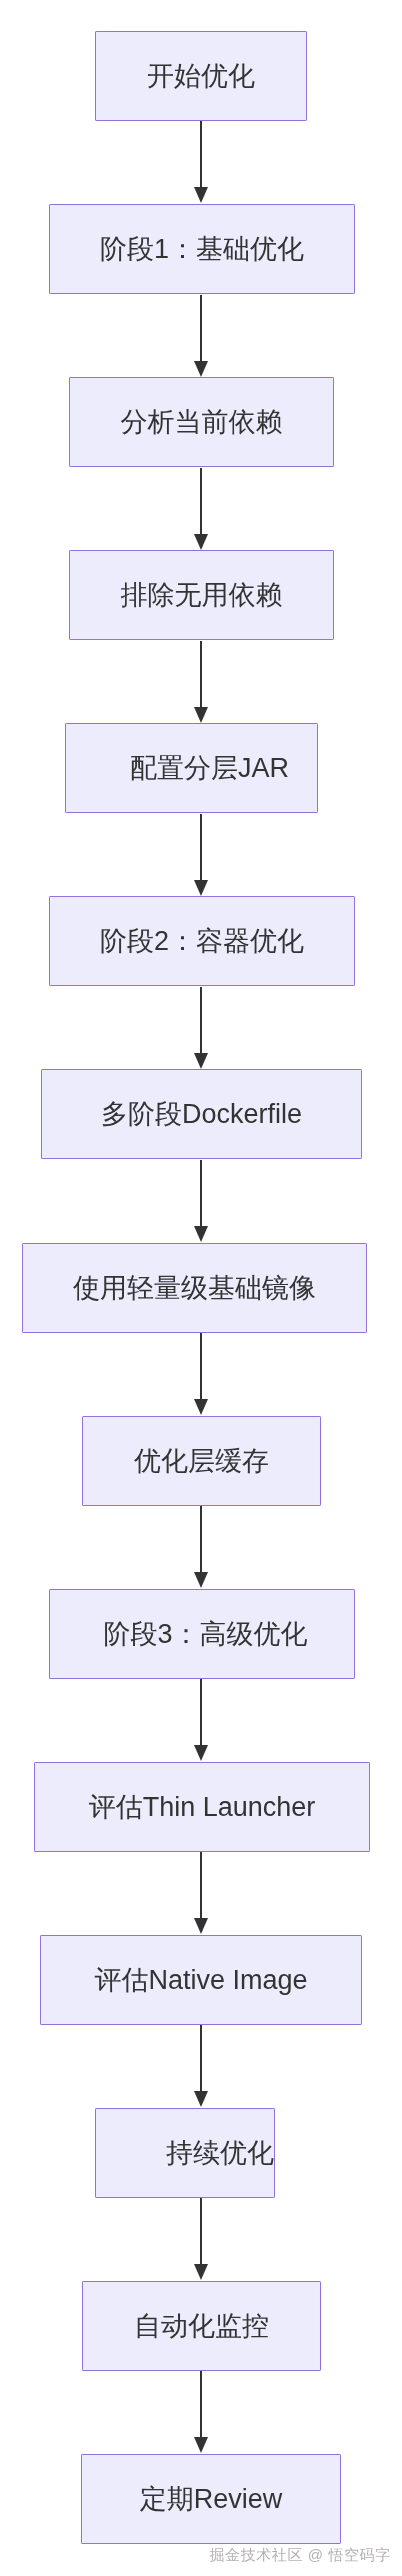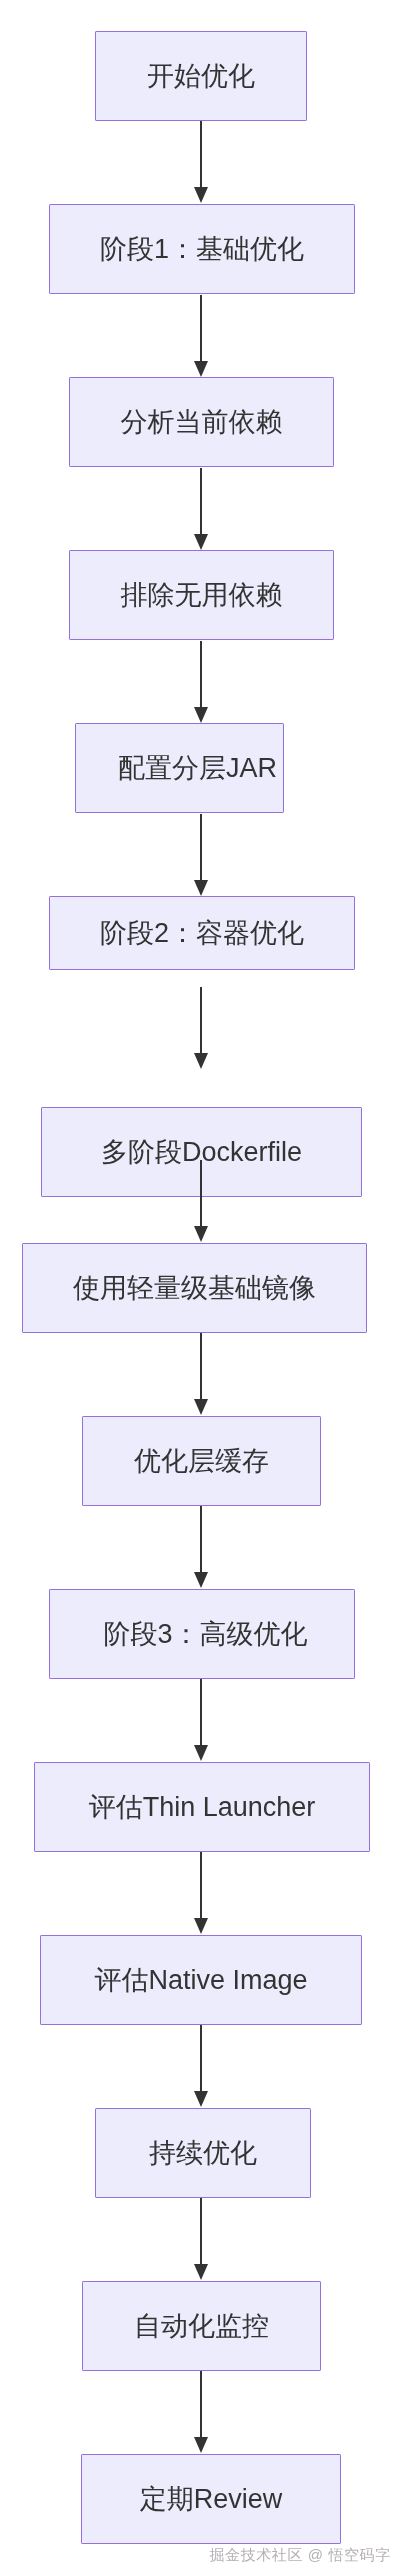--- a/index.html
+++ b/index.html
@@ -72,29 +72,29 @@
     </div>
 
     <div class="node" style="left: 69px; top: 377px; width: 265px; height: 90px;">
       <span class="node-label">分析当前依赖</span>
     </div>
 
     <div class="node" style="left: 69px; top: 550px; width: 265px; height: 90px;">
       <span class="node-label">排除无用依赖</span>
     </div>
 
-    <div class="node" style="left: 75px; top: 723px; width: 209px; height: 90px; padding-left: 36px;">
+    <div class="node" style="left: 65px; top: 723px; width: 253px; height: 90px; padding-left: 36px;">
       <span class="node-label">配置分层JAR</span>
     </div>
 
-    <div class="node" style="left: 49px; top: 896px; width: 306px; height: 74px;">
+    <div class="node" style="left: 49px; top: 896px; width: 306px; height: 90px;">
       <span class="node-label">阶段2：容器优化</span>
     </div>
 
-    <div class="node" style="left: 41px; top: 1107px; width: 321px; height: 90px;">
+    <div class="node" style="left: 41px; top: 1069px; width: 321px; height: 90px;">
       <span class="node-label">多阶段Dockerfile</span>
     </div>
 
     <div class="node" style="left: 22px; top: 1243px; width: 345px; height: 90px;">
       <span class="node-label">使用轻量级基础镜像</span>
     </div>
 
     <div class="node" style="left: 82px; top: 1416px; width: 239px; height: 90px;">
       <span class="node-label">优化层缓存</span>
     </div>
@@ -104,21 +104,21 @@
     </div>
 
     <div class="node" style="left: 34px; top: 1762px; width: 336px; height: 90px;">
       <span class="node-label">评估Thin Launcher</span>
     </div>
 
     <div class="node" style="left: 40px; top: 1935px; width: 322px; height: 90px;">
       <span class="node-label">评估Native Image</span>
     </div>
 
-    <div class="node" style="left: 95px; top: 2108px; width: 216px; height: 90px;">
+    <div class="node" style="left: 95px; top: 2108px; width: 180px; height: 90px; justify-content: flex-end;">
       <span class="node-label">持续优化</span>
     </div>
 
     <div class="node" style="left: 82px; top: 2281px; width: 239px; height: 90px;">
       <span class="node-label">自动化监控</span>
     </div>
 
     <div class="node" style="left: 81px; top: 2454px; width: 260px; height: 90px;">
       <span class="node-label">定期Review</span>
     </div>

